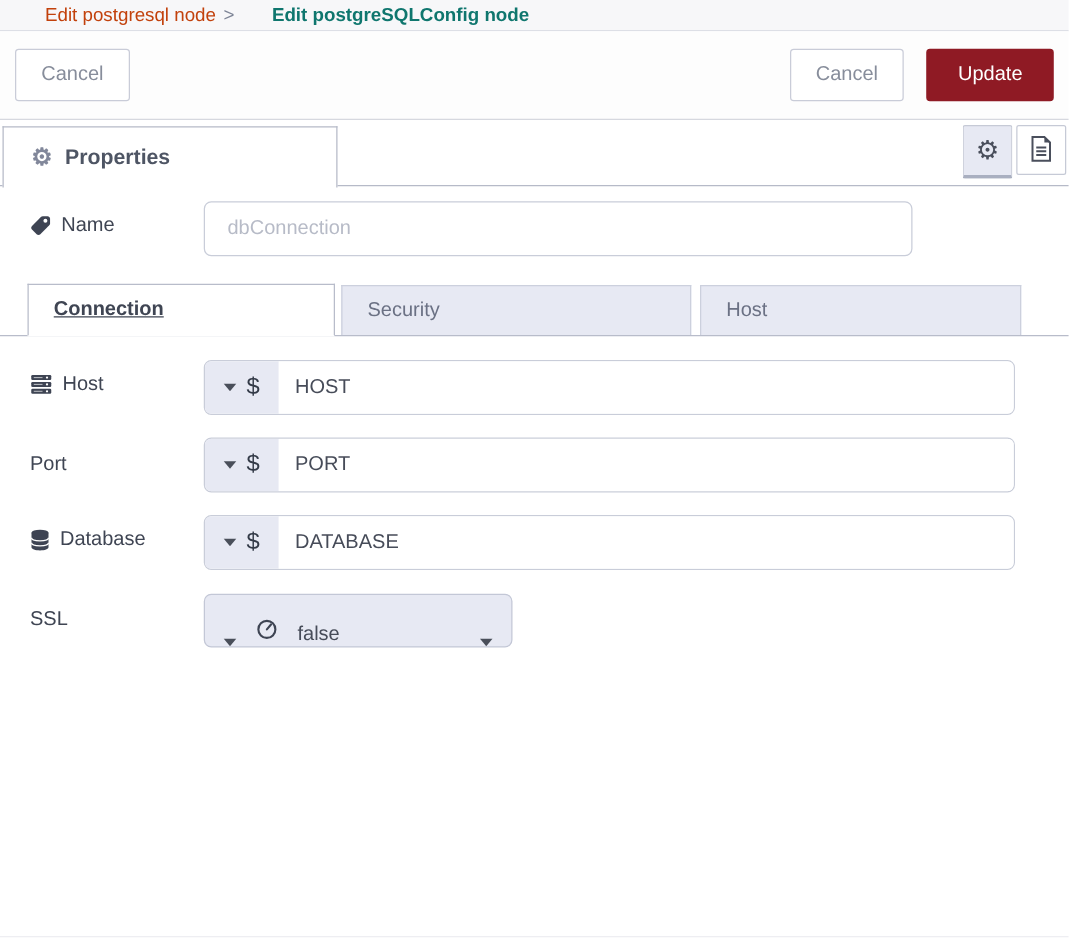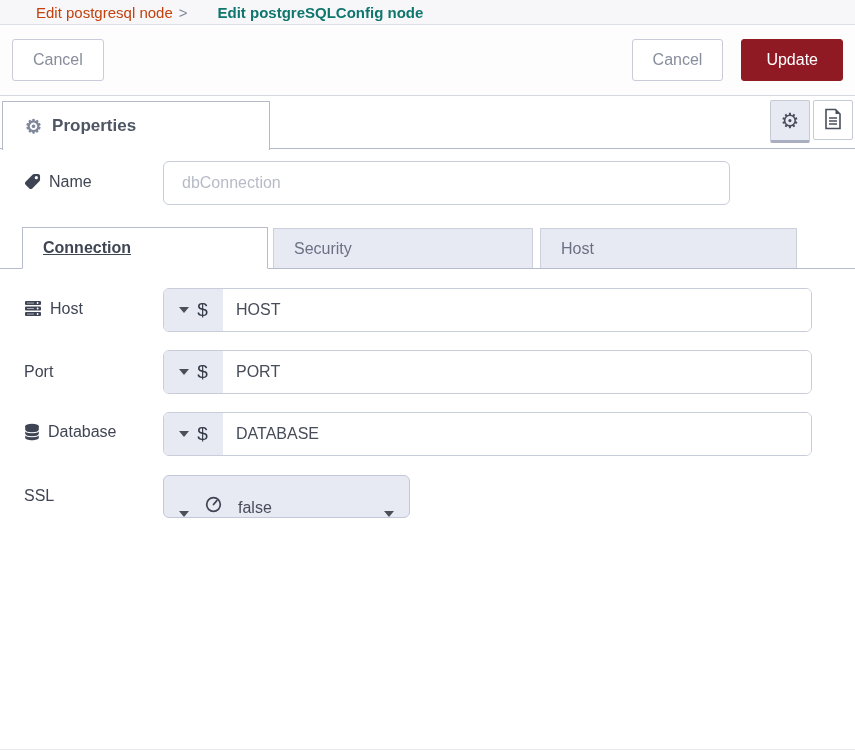--- a/index.html
+++ b/index.html
@@ -102,21 +102,21 @@
     display:flex; width:855px; margin-left:-24px; padding-left:22px;
     border-bottom:1px solid #b8bcca; margin-top:22px; margin-bottom:19px;
     align-items:flex-end;
   }
   .subtab {
     height:40px; display:flex; align-items:center; padding-left:20px;
     font-size:16px; color:#6b7184; background:#e7e9f3;
     border:1px solid #ccd0dd; border-bottom:none; cursor:pointer;
   }
   .subtab-connection { width:246px;text-decoration:underline; }
-  .subtab-security   { width:260px; margin-left:5px;text-align:center; }
+  .subtab-security   { width:280px; margin-left:5px;text-align:center; }
   .subtab-pool       { width:257px; margin-left:7px; }
   .subtab.active {
     background:#fff; border:1px solid #b8bcca; border-bottom:1px solid #ffffff;
     margin-bottom:-1px; height:42px; font-weight:bold; color:#3f4553;
   }
 </style>
 </head>
 <body>
 
 <div class="app">

